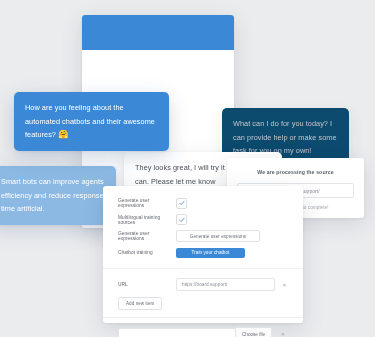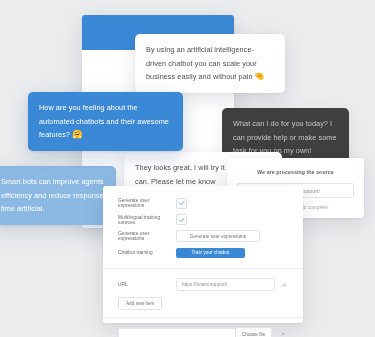--- a/index.html
+++ b/index.html
@@ -34,26 +34,26 @@
     box-shadow:0 6px 20px rgba(40,50,70,.13),0 1px 3px rgba(40,50,70,.07);
   }
   .bubble.user{
     background:#3b89d6;color:#ffffff;
     box-shadow:0 6px 20px rgba(40,80,130,.22),0 1px 3px rgba(40,50,70,.08);
   }
   .bubble.user-light{
     background:#8cb9e4;color:#ffffff;
     box-shadow:0 6px 20px rgba(40,80,130,.18),0 1px 3px rgba(40,50,70,.07);
   }
-  .bubble.faded{background:#404040;color:#c4c7cc;box-shadow:0 5px 16px rgba(40,50,70,.09);}
+  .bubble.faded{background:#0c4a6e;color:#c4c7cc;box-shadow:0 5px 16px rgba(40,50,70,.09);}
   .bubble p{margin:0;}
   .emo{font-size:8.5px;line-height:1;}
 
   #bubble-bot-1{left:135px;top:34px;width:128px;z-index:6;}
-  #bubble-user-1{left:28px;top:92px;width:133px;z-index:7;}
+  #bubble-user-1{left:14px;top:92px;width:133px;z-index:7;}
   #bubble-bot-faded{left:222px;top:108px;width:105px;z-index:3;}
   #bubble-user-light{left:-10px;top:166px;width:104px;z-index:5;}
   #bubble-bot-2{left:124px;top:152px;width:136px;z-index:4;}
 
   
   #processing-card{left:227px;top:158px;width:137px;height:60px;z-index:8;}
   #processing-card .pc-title{
     margin:11px 0 0;text-align:center;font-size:5.2px;font-weight:bold;
     color:#5b6069;letter-spacing:.1px;
   }
@@ -132,25 +132,20 @@
   </div>
 
   <div class="bubble user-light" id="bubble-user-light">
     <p>Smart bots can improve agents efficiency and reduce response time artificial.</p>
   </div>
 
   <div class="bubble bot" id="bubble-bot-2">
     <p>They looks great, I will try it as soon as I can. Please let me know</p>
   </div>
 
-  <div class="bubble bot" id="bubble-bot-1">
-    <p><span>By using an artificial intelligence-driven chatbot you can scale your business easily and without pain</span>
-      <span class="emo">🤏</span>
-    </p>
-  </div>
 
   <div class="bubble user" id="bubble-user-1">
     <p><span>How are you feeling about the automated chatbots and their awesome features?</span>
       <span class="emo">🤗</span>
     </p>
   </div>
 
   <div class="card" id="processing-card">
     <div class="pc-title">We are processing the source</div>
     <div class="pc-url">https://board.support/</div>

